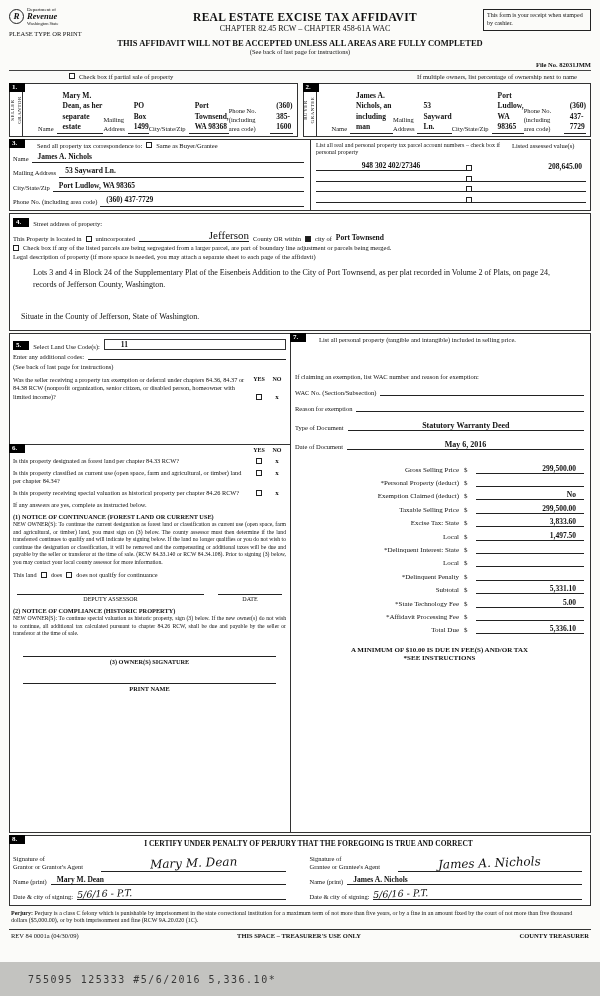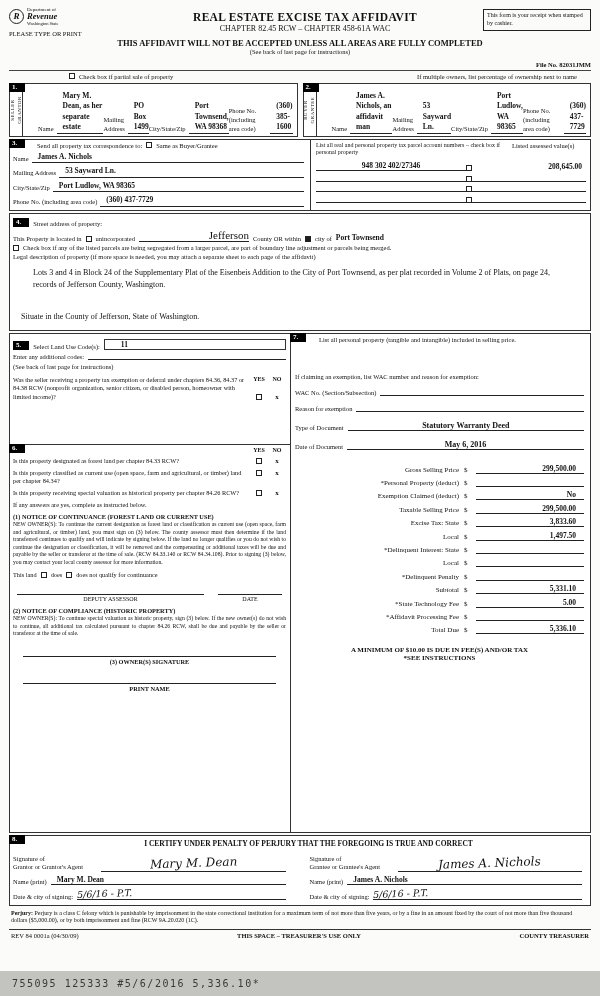--- a/index.html
+++ b/index.html
@@ -124,21 +124,21 @@
   .sig-line { flex:1; border-bottom:1px solid #222; text-align:center; }
   .script { display:inline-block; font-style:italic; font-size:12px; font-family:"DejaVu Serif",serif; transform:rotate(-2deg); }
   .script.small { font-size:9.5px; }
   .nrow { display:flex; align-items:flex-end; gap:4px; font-size:6.5px; margin-top:3px; }
 
   
   .perjury { font-size:6px; line-height:1.3; margin-top:4px; padding:0 2px; }
   .brow { display:flex; align-items:center; border-top:1px solid #333; margin-top:4px; padding:2px 2px 0; font-size:6.5px; }
   .brow .mid { flex:1; text-align:center; font-weight:bold; }
   .brow .right { font-weight:bold; }
-  .strip { height:25px; background:#c3c3c0; display:flex; align-items:center; padding-left:12px; }
+  .strip { height:34px; background:#c3c3c0; display:flex; align-items:center; padding-left:28px; }
   .stamp { font-family:"DejaVu Sans Mono",monospace; font-size:10px; letter-spacing:1.5px; color:#2a2a2a; opacity:.9; }
 </style>
 </head>
 <body>
 
 <div class="page">
 
   <div class="hdr">
     <div class="logo-col">
       <div class="logo">
@@ -200,21 +200,21 @@
       <span class="tab abs">2.</span>
       <div class="side">
         <div class="side-rot">
           <div>BUYER</div>
           <div>GRANTEE</div>
         </div>
       </div>
       <div class="pfields">
         <div class="prow first">
           <span class="lbl">Name</span>
-          <span class="fl grow bv pval">James A. Nichols, an affidavit man</span>
+          <span class="fl grow bv pval">James A. Nichols, an including man</span>
         </div>
         <div class="prow">
           <span class="lbl">Mailing Address</span>
           <span class="fl grow bv pval">53 Sayward Ln.</span>
         </div>
         <div class="prow">
           <span class="lbl">City/State/Zip</span>
           <span class="fl grow bv pval">Port Ludlow, WA 98365</span>
         </div>
         <div class="prow">

